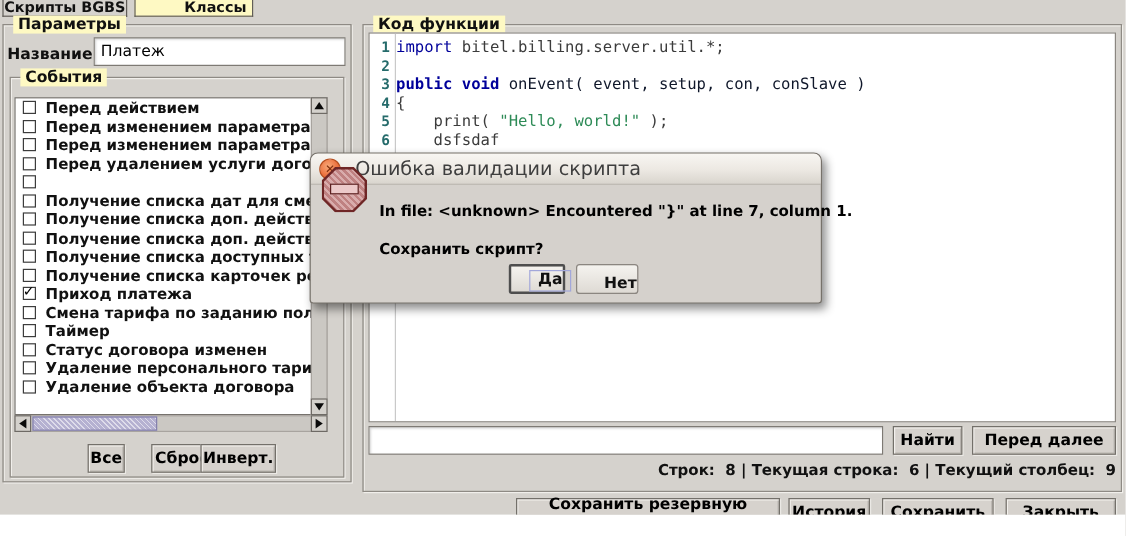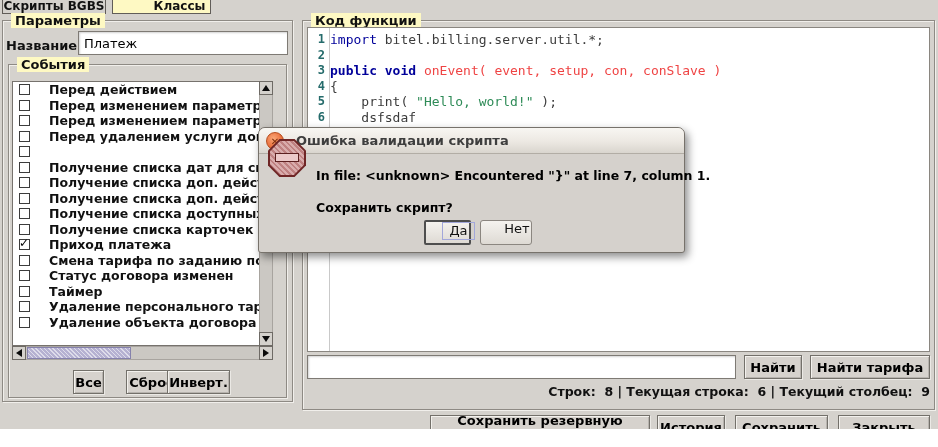--- a/index.html
+++ b/index.html
@@ -29,21 +29,21 @@
         box-shadow:inset 1px 1px 0 #f3f1ed, inset -1px -1px 0 #b7b3ae, 1px 1px 0 #ebe9e5;
         font-family:"DejaVu Sans",sans-serif;font-size:13px;font-weight:bold;color:#000;
         text-align:center;display:flex;align-items:center;justify-content:center;cursor:default;}
 
   
   #events-list{background:#fff;border:1px solid #76726d;box-sizing:border-box;overflow:hidden;}
   .lrow{position:relative;height:15.5px;white-space:nowrap;overflow:hidden;}
   .cbx{position:absolute;left:6px;top:2px;width:11px;height:11px;background:#fff;
        border:1px solid #3c3c3c;box-sizing:border-box;}
   .cbx .mark{position:absolute;left:-1px;top:-4px;font-size:12px;font-weight:bold;color:#000;}
-  .ltext{position:absolute;left:36px;top:0;font-size:12.5px;font-weight:bold;line-height:15.5px;}
+  .ltext{position:absolute;left:25px;top:0;font-size:12.5px;font-weight:bold;line-height:15.5px;}
 
   
   .sb-track{background:#cbc8c3;box-sizing:border-box;border:1px solid #a8a49f;}
   .sb-btn{position:absolute;background:#d4d1cc;border:1px solid #6e6a65;box-sizing:border-box;
           display:flex;align-items:center;justify-content:center;}
   .tri-up{width:0;height:0;border-left:4px solid transparent;border-right:4px solid transparent;border-bottom:6px solid #0a0a0a;}
   .tri-dn{width:0;height:0;border-left:4px solid transparent;border-right:4px solid transparent;border-top:6px solid #0a0a0a;}
   .tri-lf{width:0;height:0;border-top:4px solid transparent;border-bottom:4px solid transparent;border-right:6px solid #0a0a0a;}
   .tri-rt{width:0;height:0;border-top:4px solid transparent;border-bottom:4px solid transparent;border-left:6px solid #0a0a0a;}
   .sb-thumb{position:absolute;background:#b5b1d1;border:1px solid #8581ac;box-sizing:border-box;
@@ -63,25 +63,25 @@
 
   
   #dialog{box-sizing:border-box;border:1px solid #77726b;border-radius:7px 7px 3px 3px;
           box-shadow:3px 4px 8px rgba(0,0,0,.45);background:#d5d1cc;}
   #dlg-titlebar{position:absolute;left:0;right:0;top:0;height:26px;border-radius:6px 6px 0 0;
           background:linear-gradient(#f8f6f2,#ece8e2 55%,#d9d5ce);border-bottom:1px solid #b2ada5;box-sizing:border-box;}
   #dlg-close{position:absolute;left:7px;top:4px;width:18px;height:18px;border-radius:50%;
           background:radial-gradient(circle at 40% 35%,#f8a878,#ec7340 55%,#d95a24);
           border:1px solid #b54d1e;box-sizing:border-box;display:flex;align-items:center;justify-content:center;
           font-size:10px;font-weight:bold;color:#7e2d0c;}
-  #dlg-title{position:absolute;left:37px;top:0;line-height:26px;font-size:13px;font-weight:bold;color:#3e3e3e;white-space:nowrap;}
+  #dlg-title{position:absolute;left:37px;top:0;line-height:26px;font-size:16px;font-weight:normal;color:#3e3e3e;white-space:nowrap;}
   .dmsg{position:absolute;font-size:12.5px;font-weight:bold;color:#000;white-space:pre;}
   .gbtn{position:absolute;box-sizing:border-box;background:linear-gradient(#f5f3ef,#dedad4);
-        border:1px solid #8b8680;border-radius:3px;font-size:13px;font-weight:normal;
-        display:flex;align-items:flex-start;justify-content:center;padding-left:22px;}
+        border:1px solid #8b8680;border-radius:3px;font-size:13px;font-weight:bold;
+        display:flex;align-items:flex-end;justify-content:center;padding-left:22px;}
   .gbtn.default{border:2px solid #4e4e4e;border-radius:2px;}
   .gbtn.default .focus{border:1px solid #a2a7da;padding:0 6px;line-height:16px;}
 
   
   #stop-icon{position:absolute;left:9px;top:11px;width:38px;height:38px;
      clip-path:polygon(30% 0,70% 0,100% 30%,100% 70%,70% 100%,30% 100%,0 70%,0 30%);
      background:#6f2626;}
   #stop-icon .inner{position:absolute;inset:2px;
      clip-path:polygon(30% 0,70% 0,100% 30%,100% 70%,70% 100%,30% 100%,0 70%,0 30%);
      background:#c98888;
@@ -154,25 +154,25 @@
           <span class="mark">✓</span>
         </span>
         <span class="ltext">Приход платежа</span>
       </div>
       <div class="lrow">
         <span class="cbx"></span>
         <span class="ltext">Смена тарифа по заданию пользова</span>
       </div>
       <div class="lrow">
         <span class="cbx"></span>
+        <span class="ltext">Таймер</span>
+      </div>
+      <div class="lrow">
+        <span class="cbx"></span>
         <span class="ltext">Статус договора изменен</span>
-      </div>
-      <div class="lrow">
-        <span class="cbx"></span>
-        <span class="ltext">Таймер</span>
       </div>
       <div class="lrow">
         <span class="cbx"></span>
         <span class="ltext">Удаление  персонального тарифно</span>
       </div>
       <div class="lrow">
         <span class="cbx"></span>
         <span class="ltext">Удаление объекта договора</span>
       </div>
     </div>
@@ -207,30 +207,30 @@
         <div class="gnum" style="color: rgb(37, 107, 107);">1</div>
         <div class="gnum" style="color: rgb(37, 107, 107);">2</div>
         <div class="gnum" style="color: rgb(37, 107, 107);">3</div>
         <div class="gnum" style="color: rgb(37, 107, 107);">4</div>
         <div class="gnum" style="color: rgb(37, 107, 107);">5</div>
         <div class="gnum" style="color: rgb(37, 107, 107);">6</div>
       </div>
     <div id="code-lines" class="pad-top">
         <div class="cline"><span style="color: rgb(0, 0, 154); font-weight: normal;">import</span><span style="color: rgb(60, 60, 60);"> bitel.billing.server.util.*;</span></div>
         <div class="cline"></div>
-        <div class="cline"><span style="color: rgb(0, 0, 154); font-weight: bold;">public</span><span style="color: rgb(60, 60, 60);"> </span><span style="color: rgb(0, 0, 154); font-weight: bold;">void</span><span style="color: #ef4444;"> onEvent( event, setup, con, conSlave )</span></div>
+        <div class="cline"><span style="color: rgb(0, 0, 154); font-weight: bold;">public</span><span style="color: rgb(60, 60, 60);"> </span><span style="color: rgb(0, 0, 154); font-weight: bold;">void</span><span style="color: #0f172a;"> onEvent( event, setup, con, conSlave )</span></div>
         <div class="cline"><span style="color: rgb(60, 60, 60);">{</span></div>
         <div class="cline"><span style="color: rgb(60, 60, 60);">    print( </span><span style="color: rgb(46, 139, 87);">"Hello, world!"</span><span style="color: rgb(60, 60, 60);"> );</span></div>
         <div class="cline"><span style="color: rgb(60, 60, 60);">    dsfsdaf</span></div>
       </div>
   </div>
 
   <input class="fld abs" style="left: 307px; top: 355px; width: 429px; height: 24px;" type="text" value="">
   <div class="sbtn abs" style="left:744px;top:355px;width:58px;height:24px;">Найти</div>
-  <div class="sbtn abs" style="left:810px;top:355px;width:120px;height:24px;">Найти тарифа</div>
+  <div class="sbtn abs" style="left:810px;top:355px;width:120px;height:24px;">Перед далее</div>
 
   <div id="status-line" class="abs" style="left:430px;top:384px;width:500px;">Строк:  8 | Текущая строка:  6 | Текущий столбец:  9</div>
 
   <div class="sbtn abs" style="left:430px;top:415px;width:220px;height:25px;">Сохранить резервную копию</div>
   <div class="sbtn abs" style="left:657px;top:415px;width:68px;height:25px;">История</div>
   <div class="sbtn abs" style="left:735px;top:415px;width:93px;height:25px;">Сохранить</div>
   <div class="sbtn abs" style="left:838px;top:415px;width:92px;height:25px;">Закрыть</div>
 
   <div class="bottom-edge abs" style="left:0;top:441px;width:938px;height:6px;"></div>
 

